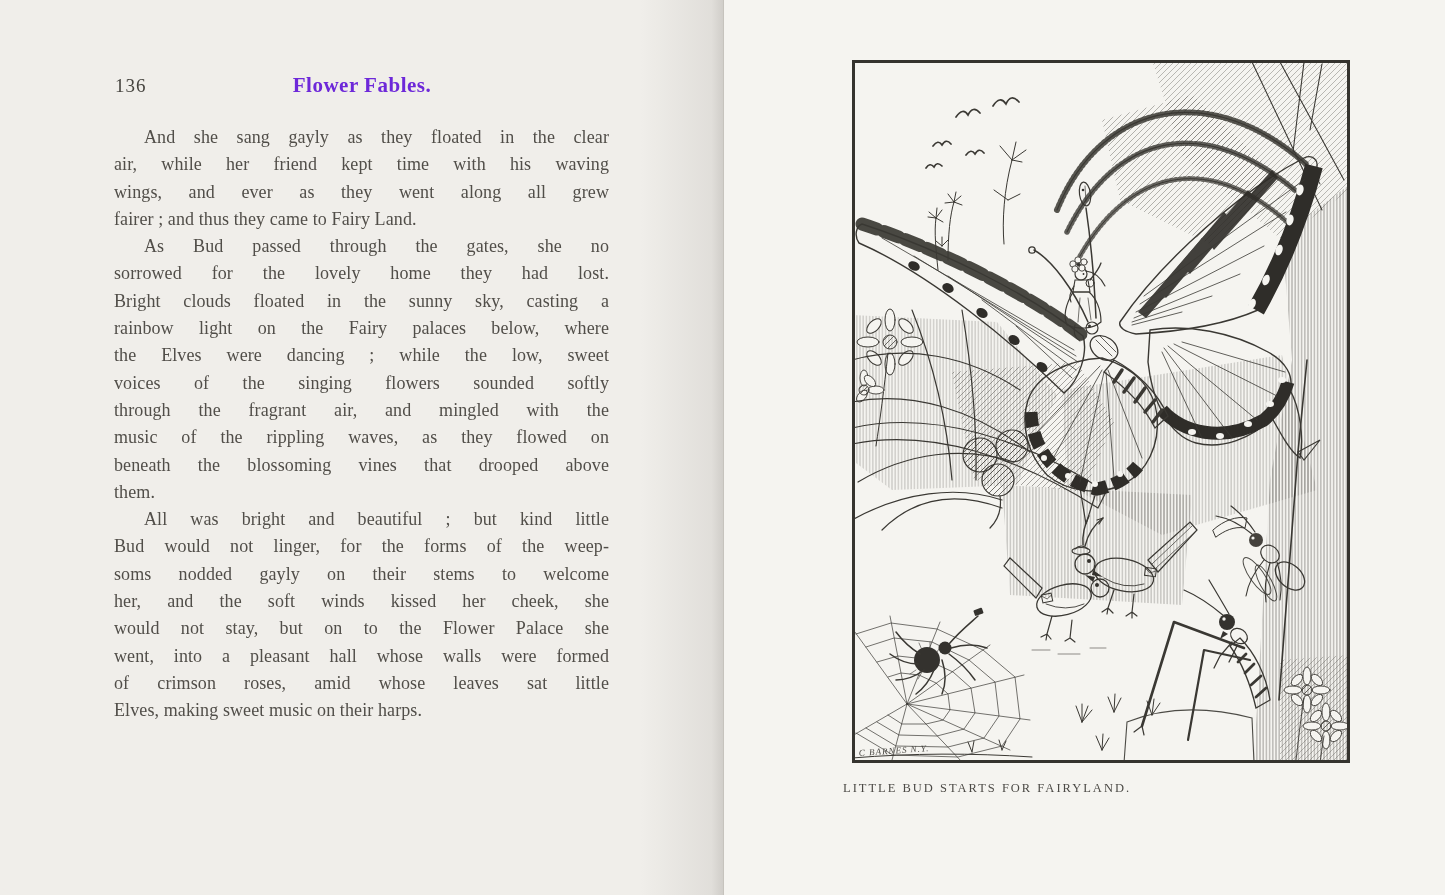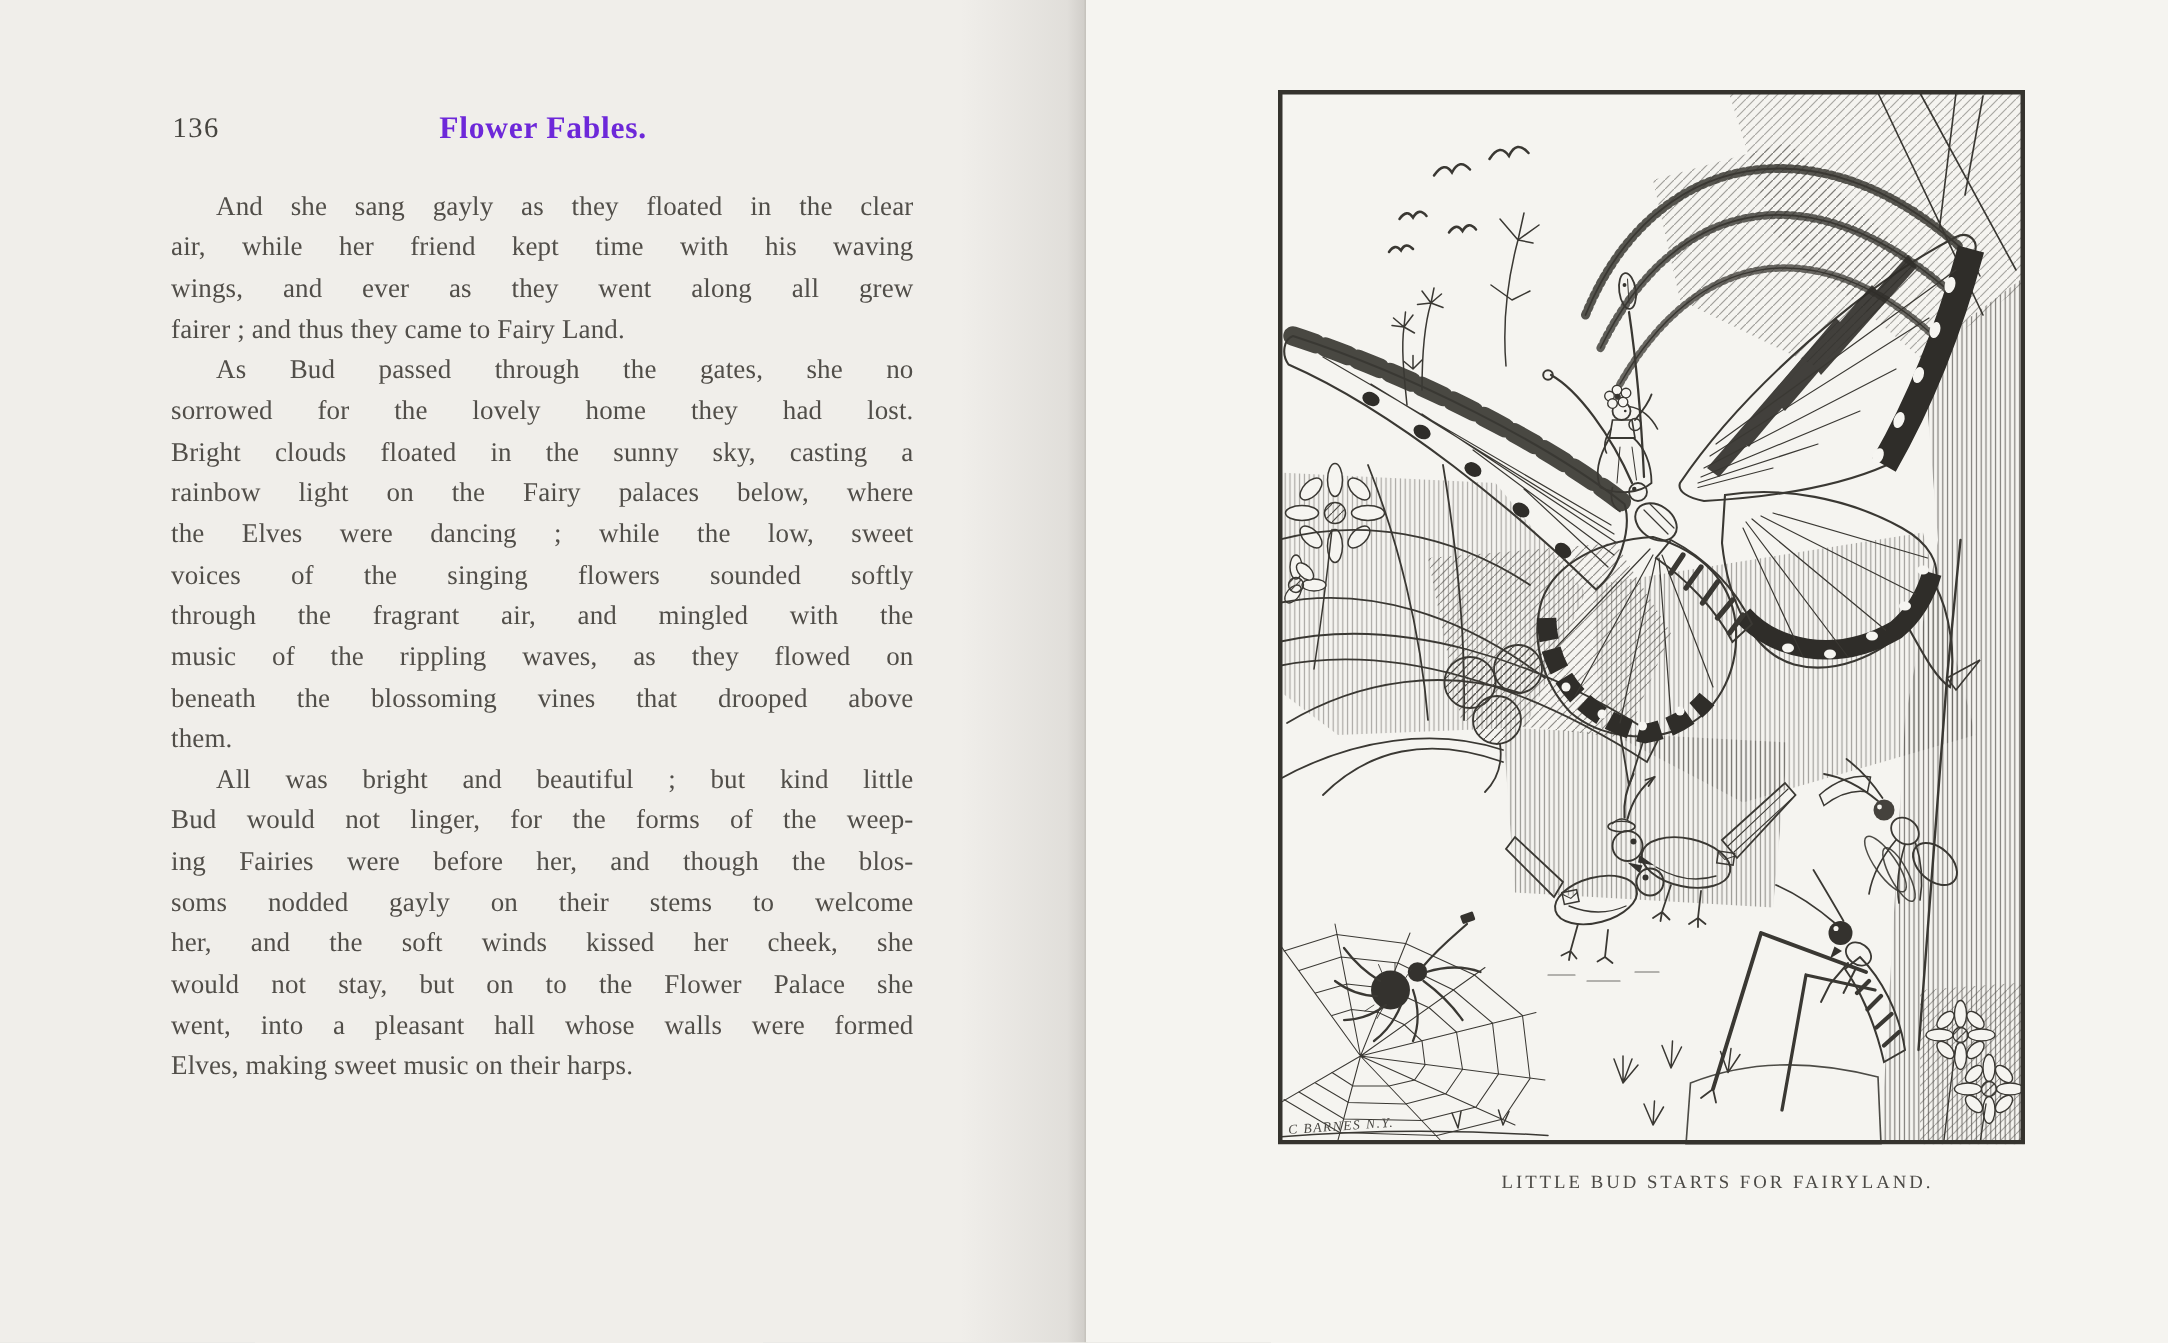--- a/index.html
+++ b/index.html
@@ -16,21 +16,21 @@
   .running-header{position:absolute;left:115px;top:73px;width:494px;text-align:center;
     font-size:21px;font-weight:bold;color:#6d28d9;letter-spacing:0.5px;}
   .textblock{position:absolute;left:114px;top:124px;width:495px;color:#514e49;}
   .ln{font-size:18px;line-height:27.3px;height:27.3px;white-space:nowrap;
       text-align:justify;text-align-last:justify;text-justify:inter-word;letter-spacing:0.1px;}
   .ln.first{text-indent:30px;}
   .ln.last{text-align-last:left;}
   
   .plate{position:absolute;left:852px;top:60px;width:498px;height:703px;}
   .plate svg{display:block;width:498px;height:703px;}
-  .caption{position:absolute;left:896px;top:781px;width:498px;text-align:center;
+  .caption{position:absolute;left:843px;top:781px;width:498px;
     font-size:12.5px;letter-spacing:2px;color:#4c4a46;}
   .ink{stroke:#3a3833;fill:none;stroke-linecap:round;}
 </style>
 </head>
 <body>
 
 <div class="stage">
 
   <div class="page-left">
     <div class="pageno">136</div>
@@ -45,25 +45,25 @@
       <div class="ln">Bright clouds floated in the sunny sky, casting a</div>
       <div class="ln">rainbow light on the Fairy palaces below, where</div>
       <div class="ln">the Elves were dancing ; while the low, sweet</div>
       <div class="ln">voices of the singing flowers sounded softly</div>
       <div class="ln">through the fragrant air, and mingled with the</div>
       <div class="ln">music of the rippling waves, as they flowed on</div>
       <div class="ln">beneath the blossoming vines that drooped above</div>
       <div class="ln last">them.</div>
       <div class="ln first">All was bright and beautiful ; but kind little</div>
       <div class="ln">Bud would not linger, for the forms of the weep-</div>
-      <div class="ln">ing Fairies were before her, and though the blos-</div>
       <div class="ln">soms nodded gayly on their stems to welcome</div>
       <div class="ln">her, and the soft winds kissed her cheek, she</div>
       <div class="ln">would not stay, but on to the Flower Palace she</div>
       <div class="ln">went, into a pleasant hall whose walls were formed</div>
+      <div class="ln">of crimson roses, amid whose leaves sat little</div>
       <div class="ln last">Elves, making sweet music on their harps.</div>
     </div>
   </div>
 
   <div class="gutter-shadow"></div>
   <div class="gutter-line"></div>
 
   <div class="page-right"></div>
 
   <div class="plate">

